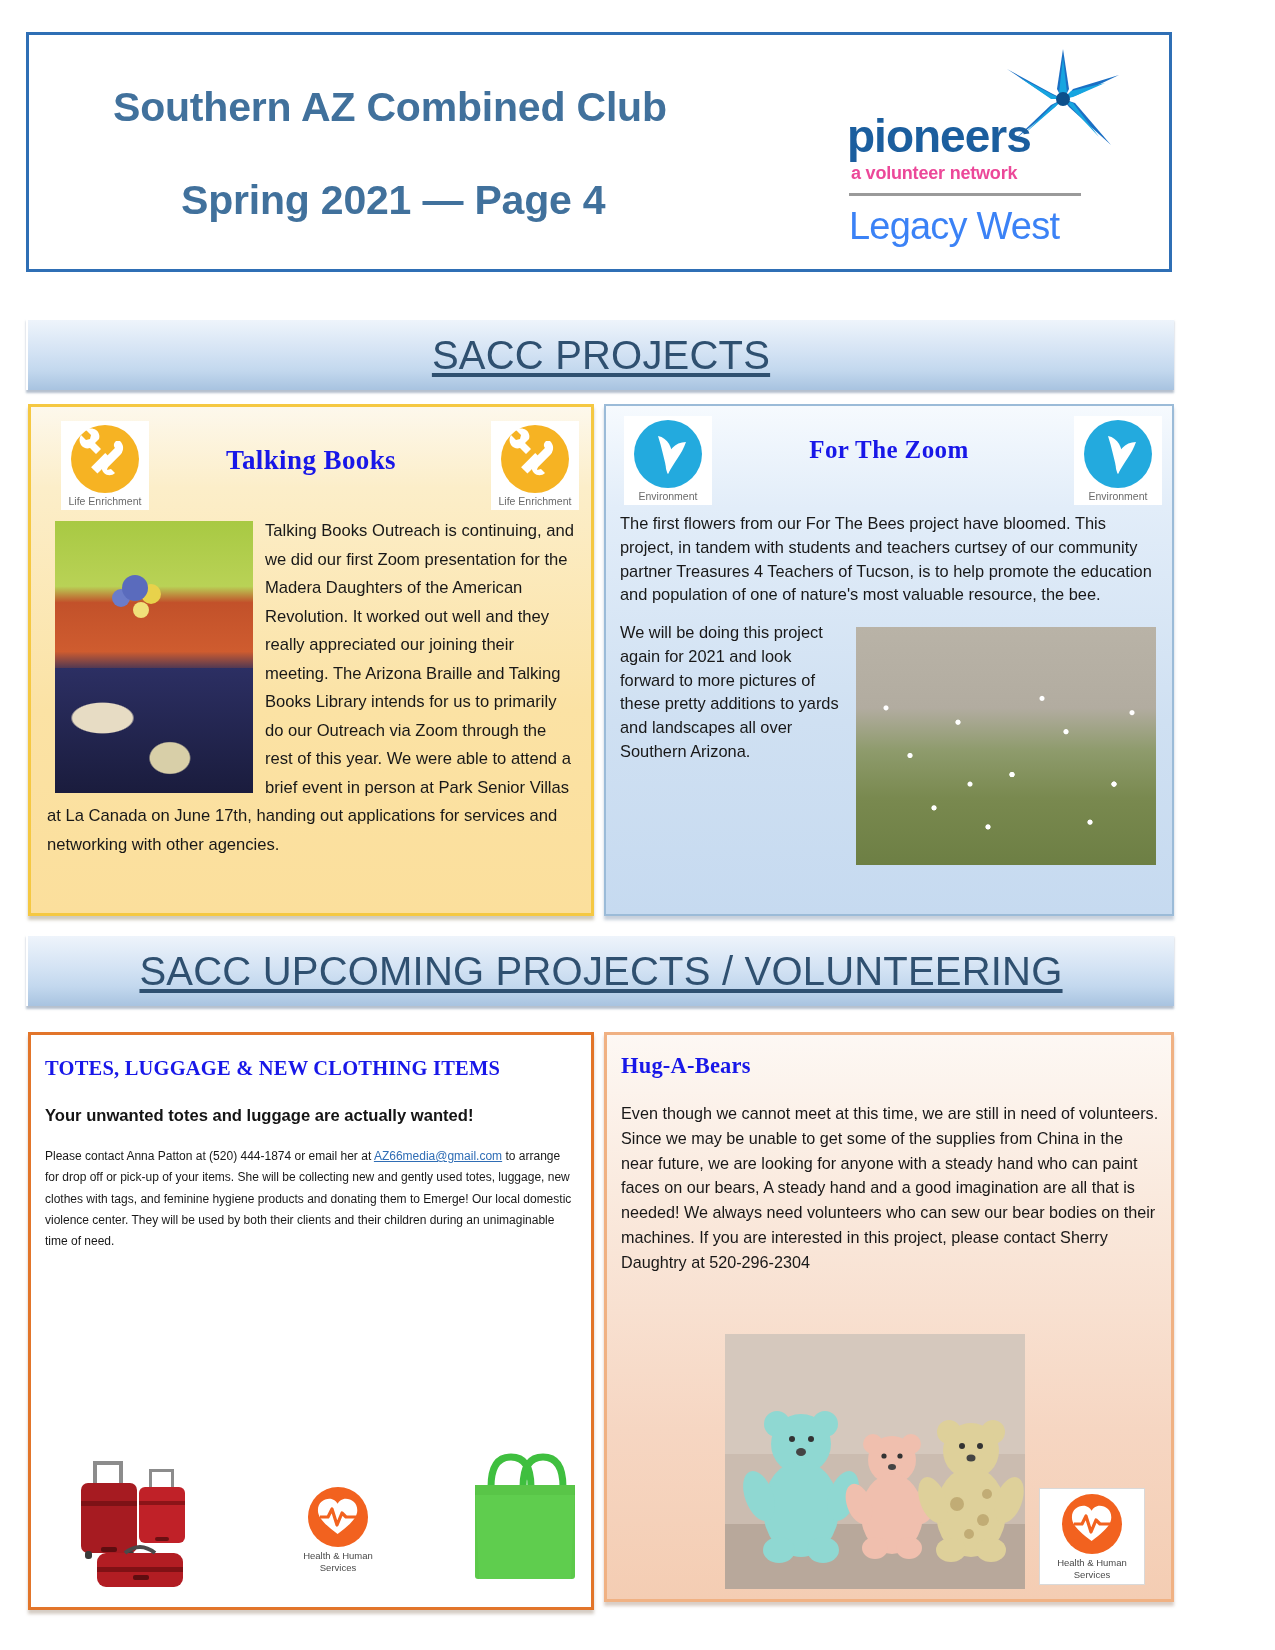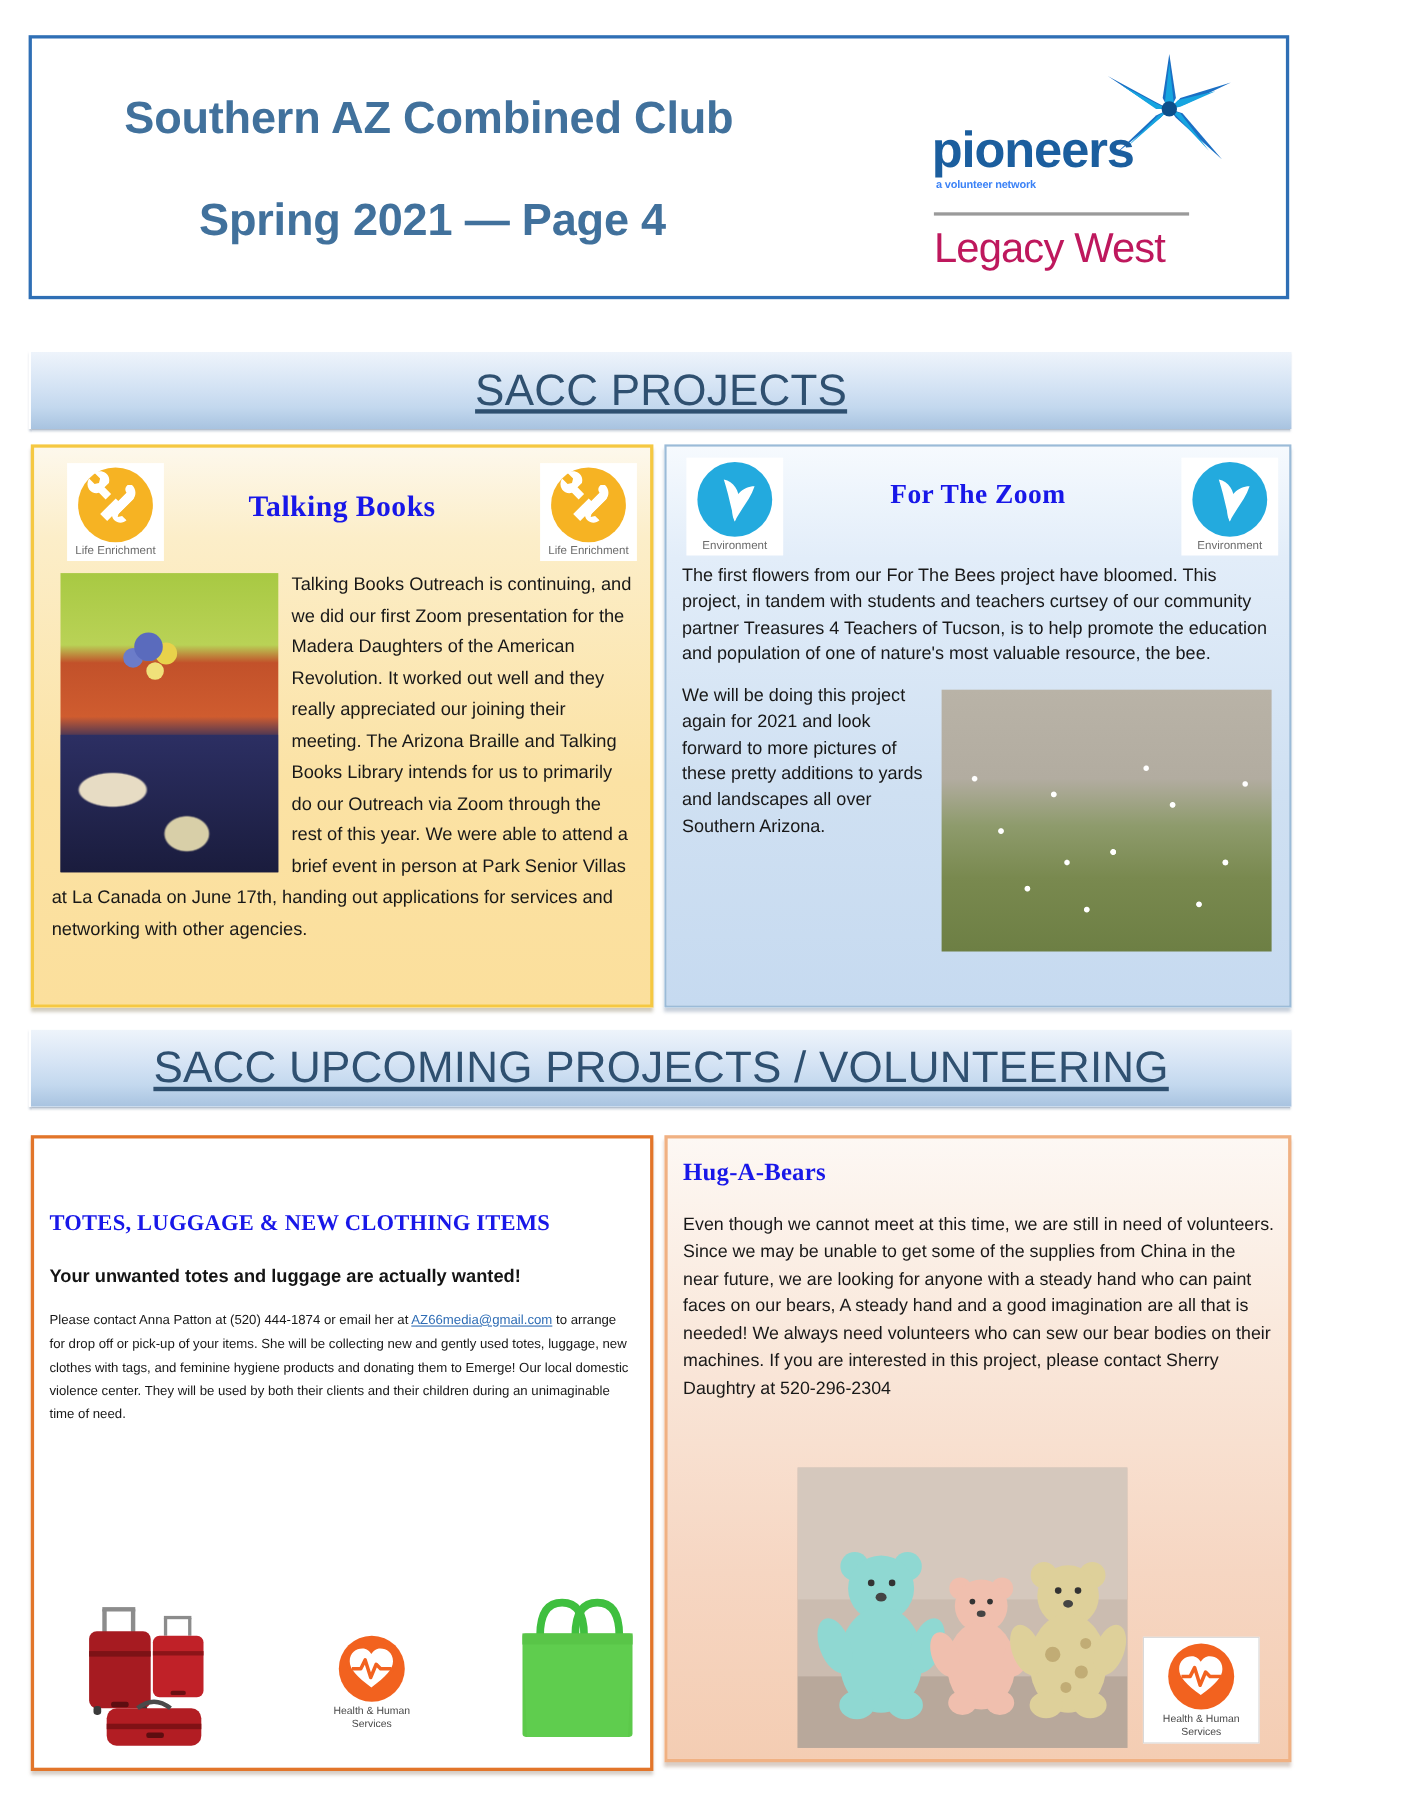--- a/index.html
+++ b/index.html
@@ -65,39 +65,39 @@
     font-size: 46px;
     font-weight: bold;
     color: #1b5e9e;
     letter-spacing: -1px;
     line-height: 1;
   }
   .logo-tagline {
     position: absolute;
     left: 22px;
     top: 128px;
-    font-size: 10px;
-    font-weight: bold;
-    color: #3b82f6;
+    font-size: 18px;
+    font-weight: bold;
+    color: #ec4899;
     letter-spacing: -0.2px;
   }
   .logo-rule {
     position: absolute;
     left: 20px;
     top: 158px;
     width: 232px;
     height: 3px;
     background: #9a9a9a;
   }
   .logo-legacy {
     position: absolute;
     left: 20px;
     top: 172px;
     font-size: 38px;
-    color: #be185d;
+    color: #3b82f6;
     letter-spacing: -0.8px;
     line-height: 1;
   }
   .logo-star {
     position: absolute;
     left: 178px;
     top: 14px;
     width: 112px;
     height: 104px;
   }
@@ -296,21 +296,20 @@
     background: linear-gradient(to bottom, #fdf8f4 0%, #faeade 28%, #f6d6c2 70%, #f4cdb3 100%);
     box-shadow: 0 4px 3px rgba(160,130,110,0.4);
   }
   .totes-heading {
     font-family: "Liberation Serif", serif;
     font-weight: bold;
     font-size: 20.5px;
     color: #1817e8;
     letter-spacing: 0.2px;
     padding: 22px 0 0 14px;
-    margin-top: 44px;
   }
   .totes-lead {
     font-size: 16.6px;
     font-weight: bold;
     color: #141414;
     padding: 26px 14px 0 14px;
   }
   .totes-body {
     font-size: 12px;
     color: #181818;

